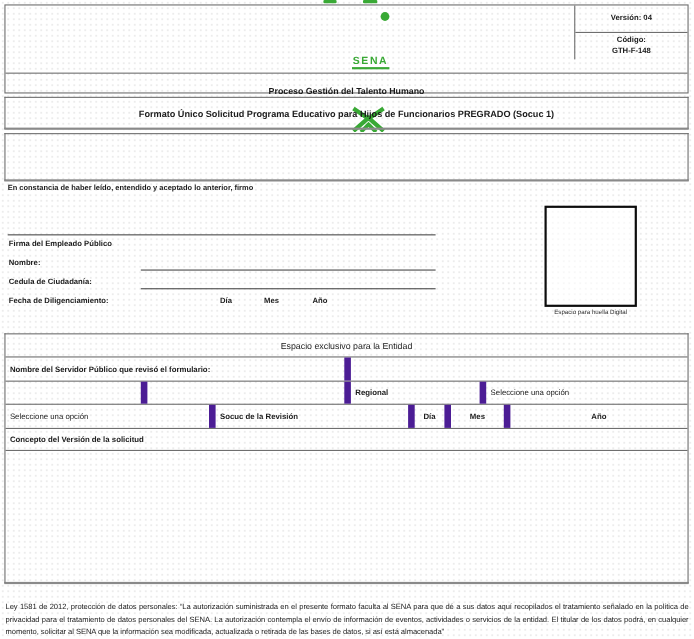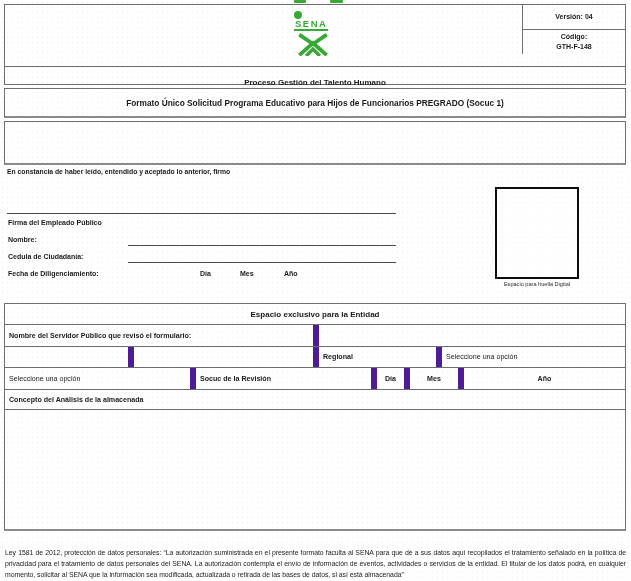--- a/index.html
+++ b/index.html
@@ -17,21 +17,21 @@
 
   
   .green-frag { position:absolute; height:3px; background:#39a935; border-radius:1px; }
 
   
   .hdr-right { position:absolute; right:0; top:0; width:103px; height:100%; border-left:1px solid #6e6e6e; display:flex; flex-direction:column; }
   .hdr-cell { flex:1; display:flex; flex-direction:column; align-items:center; justify-content:center; font-size:7px; font-weight:bold; line-height:1.5; }
   .hdr-cell.codigo { border-top:1px solid #6e6e6e; }
 
   
-  .logo { position:absolute; left:289px; top:6px; width:60px; display:flex; flex-direction:column; align-items:flex-start; }
+  .logo { position:absolute; left:289px; top:6px; width:60px; display:flex; flex-direction:column; align-items:flex-end;gap:32px; }
   .logo-dot { width:8px; height:8px; border-radius:50%; background:#39a935; margin-bottom:0px; }
   .logo-word { color:#39a935; font-weight:bold; font-size:9.5px; letter-spacing:1.5px; border-bottom:2.5px solid #39a935; line-height:1.1; padding:0 1px; }
   .logo-fig { margin-top:1px; }
 
   .row-title { display:flex; align-items:center; justify-content:center; font-weight:bold; font-size:8px; text-align:center; }
 
   .para-box { font-size:7.2px; text-align:center; line-height:1.55; padding:2px 4px; display:flex; flex-direction:column; justify-content:center; border-bottom-width:2px; border-bottom-color:#8a8a8a; }
 
   .statement { font-size:6.8px; font-weight:bold; }
 
@@ -43,21 +43,21 @@
   .fp-caption { position:absolute; left:479px; top:281px; width:116px; text-align:center; font-size:5.6px; color:#2b2b2b; }
 
   
   .etable { position:absolute; left:4px; top:303px; width:622px; border:1px solid #6e6e6e; border-bottom:2px solid #8a8a8a; }
   .erow { display:flex; border-top:1px solid #6e6e6e; }
   .erow:first-child { border-top:none; }
   .ecell { display:flex; align-items:center; padding-left:4px; font-size:7.1px; border-left:6px solid #4c1d95; overflow:hidden; white-space:nowrap; }
   .ecell:first-child { border-left:none; }
   .ecell.bold { font-weight:bold; }
   .ecell.center { justify-content:center; padding-left:0; }
-  .etitle { height:20px; display:flex; align-items:center; justify-content:center; font-size:8px; font-weight:bold; }
+  .etitle { height:20px; display:flex; align-items:center; justify-content:center; font-size:8px; font-weight:normal; }
   .ebig { height:120px; }
 
   .legal { position:absolute; left:5px; top:547px; width:621px; font-size:6.9px; line-height:1.62; text-align:justify; color:#222; letter-spacing:-0.05px; }
 </style>
 </head>
 <body>
 
 <div class="green-frag" style="left:294px; top:0; width:12px;"></div>
 <div class="green-frag" style="left:330px; top:0; width:13px;"></div>
 
@@ -127,20 +127,20 @@
     <div class="ecell" style="flex:1;">Seleccione una opción</div>
   </div>
   <div class="erow" style="height:22px;">
     <div class="ecell" style="width:185px;">Seleccione una opción</div>
     <div class="ecell bold" style="width:181px;">Socuc de la Revisión</div>
     <div class="ecell bold center" style="width:33px;">Día</div>
     <div class="ecell bold center" style="width:54px;">Mes</div>
     <div class="ecell bold center" style="flex:1;">Año</div>
   </div>
   <div class="erow" style="height:20px;">
-    <div class="ecell bold" style="width:100%;">Concepto del Análisis de la almacenada</div>
+    <div class="ecell bold" style="width:100%;">Concepto del Versión de la solicitud</div>
   </div>
   <div class="erow ebig">
     <div class="ecell" style="width:100%;"></div>
   </div>
 </div>
 
 <div class="legal">Ley 1581 de 2012, protección de datos personales: “La autorización suministrada en el presente formato faculta al SENA para que dé a sus datos aquí recopilados el tratamiento señalado en la política de privacidad para el tratamiento de datos personales del SENA. La autorización contempla el envío de información de eventos, actividades o servicios de la entidad. El titular de los datos podrá, en cualquier momento, solicitar al SENA que la información sea modificada, actualizada o retirada de las bases de datos, si así está almacenada”</div>
 
 </body></html>

